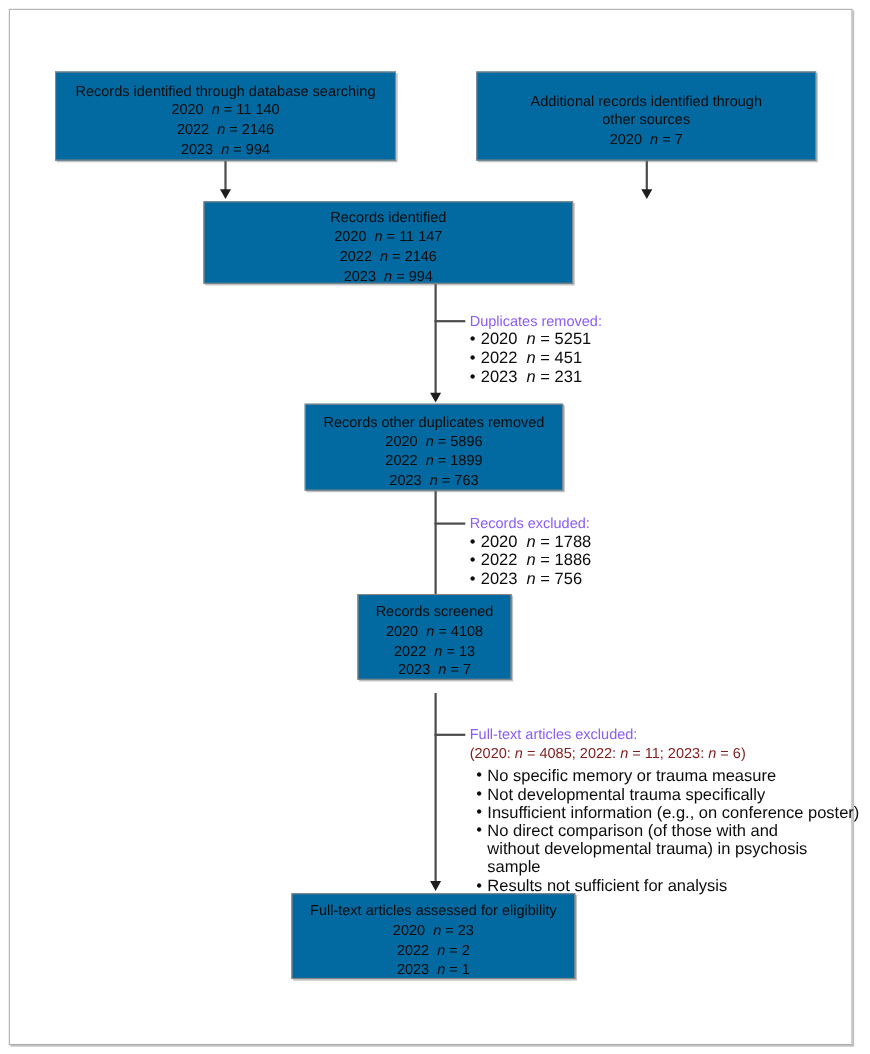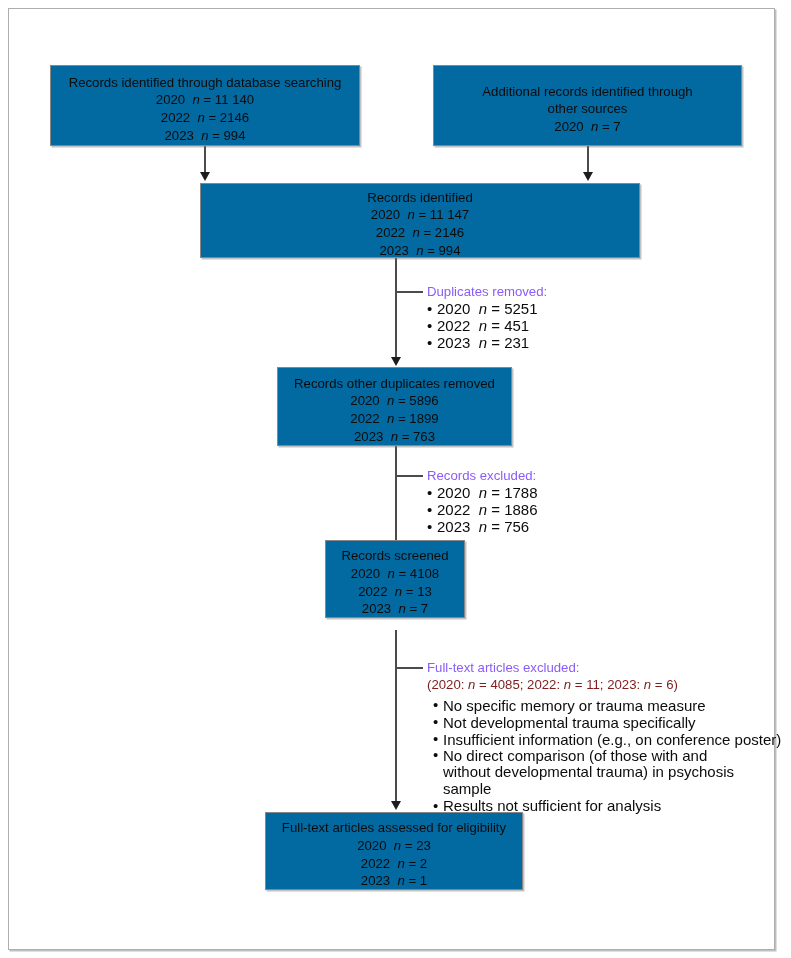--- a/index.html
+++ b/index.html
@@ -167,21 +167,21 @@
 
   <div class="node" style="left:433px; top:65px; width:309px; height:81px;">
     <div class="line">Additional records identified through</div>
     <div class="line">other sources</div>
     <div class="line">
       <span>2020</span>&nbsp;
       <span class="nitalic">n</span><span> = </span><span>7</span>
     </div>
   </div>
 
-  <div class="node" style="left:200px; top:183px; width:440px; height:75px;">
+  <div class="node" style="left:185px; top:183px; width:336px; height:75px;">
     <div class="line">Records identified</div>
     <div class="line">
       <span>2020</span>&nbsp;
       <span class="nitalic">n</span><span> = </span><span>11 147</span>
     </div>
     <div class="line">
       <span>2022</span>&nbsp;
       <span class="nitalic">n</span><span> = </span><span>2146</span>
     </div>
     <div class="line">

